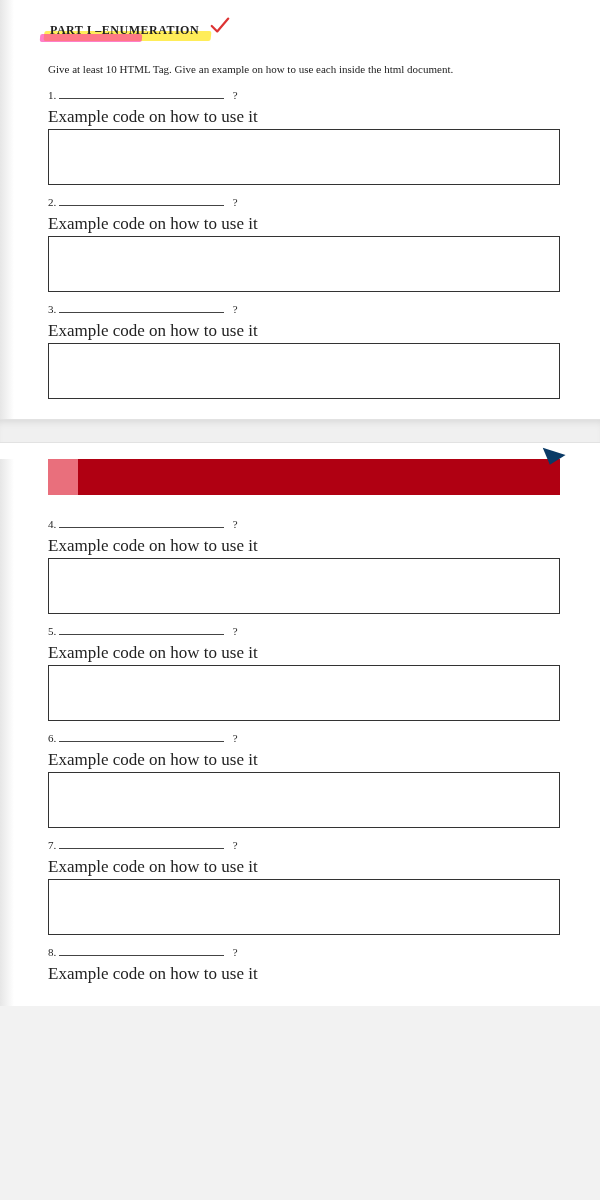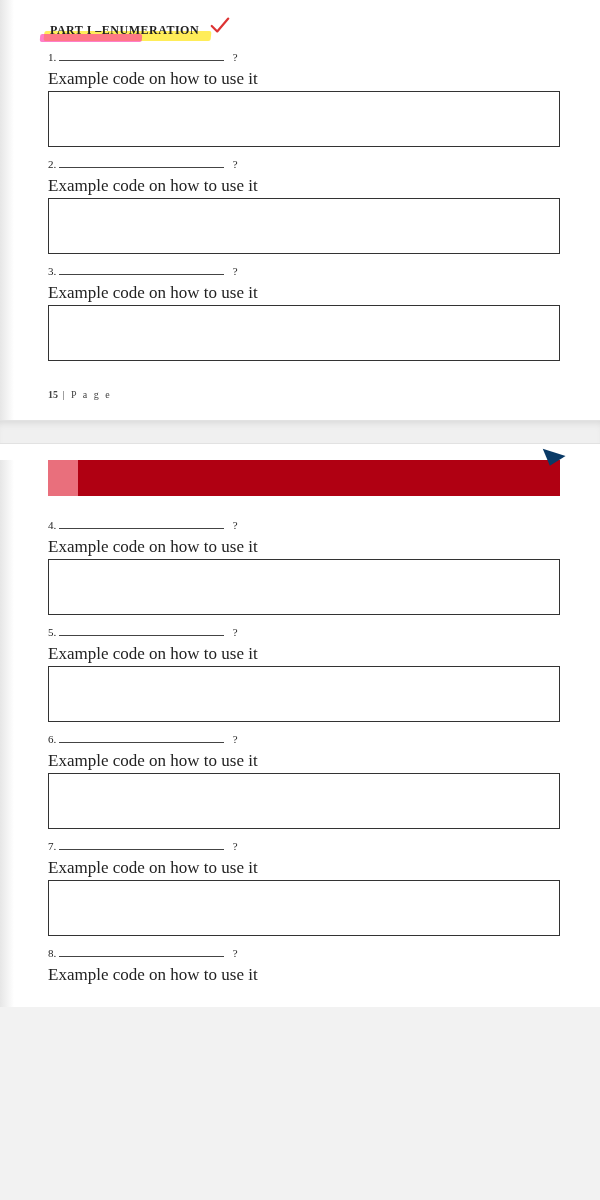--- a/index.html
+++ b/index.html
@@ -1,20 +1,20 @@
 <!DOCTYPE html>
 <html><head>
 <meta charset="utf-8">
 <style>
   html,body{margin:0;padding:0;font-family:Georgia,'Times New Roman',serif;background:#f2f2f2;color:#222;}
   .sheet{width:600px;margin:0 auto;background:#fff;}
   .page{padding:20px 40px 20px 48px;background:#fff;position:relative;box-sizing:border-box;}
   .page-edge{position:absolute;left:0;top:0;bottom:0;width:14px;background:linear-gradient(to right,#e6e6e6,#fff);}
   .doc-title{font-family:"Times New Roman",serif;font-weight:bold;font-size:12px;letter-spacing:.5px;display:inline-block;padding:2px 6px 2px 2px;position:relative;}
-  .title-wrap{position:relative;display:inline-block;margin-bottom:0;}
+  .title-wrap{position:relative;display:inline-block;margin-bottom:14px;}
   .hl-yellow{position:absolute;left:-4px;right:-6px;top:55%;height:10px;background:#ffe400;opacity:.65;z-index:0;border-radius:2px;transform:skewX(-6deg);}
   .hl-pink{position:absolute;left:-8px;right:40%;top:70%;height:8px;background:#ff2aa5;opacity:.6;z-index:0;border-radius:2px;transform:skewX(-4deg);}
   .check{position:absolute;right:-26px;top:-6px;width:22px;height:22px;z-index:2;}
   .check svg{width:22px;height:22px;}
   .title-text{position:relative;z-index:1;}
   .instr{font-size:11px;line-height:1.45;margin:8px 0 10px 0;}
   .item{margin:10px 0 4px 0;font-size:11px;}
   .num{display:inline-block;}
   .blank{display:inline-block;border-bottom:1px solid #444;width:165px;height:10px;vertical-align:baseline;}
   .q{display:inline-block;margin-left:6px;}
@@ -41,20 +41,21 @@
       <span class="hl-yellow"></span>
       <span class="hl-pink"></span>
       <span class="doc-title title-text">PART I –ENUMERATION</span>
       <span class="check">
         <svg viewBox="0 0 24 24">
             <path d="M3 13 L9 19 L21 5" fill="none" stroke="#d33" stroke-width="2.4" stroke-linecap="round" stroke-linejoin="round"></path>
           </svg>
       </span>
     </div>
 
+    <div class="instr">Give at least 10 HTML Tag.  Give an example on how to use each inside the html document.</div>
 
     
     <div>
       <div class="item">
         <span class="num">1.</span>
         <span class="blank"></span>
         <span class="q">?</span>
       </div>
       <div class="ex-label">Example code on how to use it</div>
       <div class="ex-box"></div>
@@ -73,23 +74,20 @@
     <div>
       <div class="item">
         <span class="num">3.</span>
         <span class="blank"></span>
         <span class="q">?</span>
       </div>
       <div class="ex-label">Example code on how to use it</div>
       <div class="ex-box"></div>
     </div>
 
-    <div class="page-num">
-      <b>15</b><span> | P a g e</span>
-    </div>
   </div>
 
   <div class="divider"></div>
 
   <div class="page2-pad">
     <div class="page-edge"></div>
 
     <div class="header2">
       <div class="bar-red"></div>
       <div class="bar-pink"></div>

